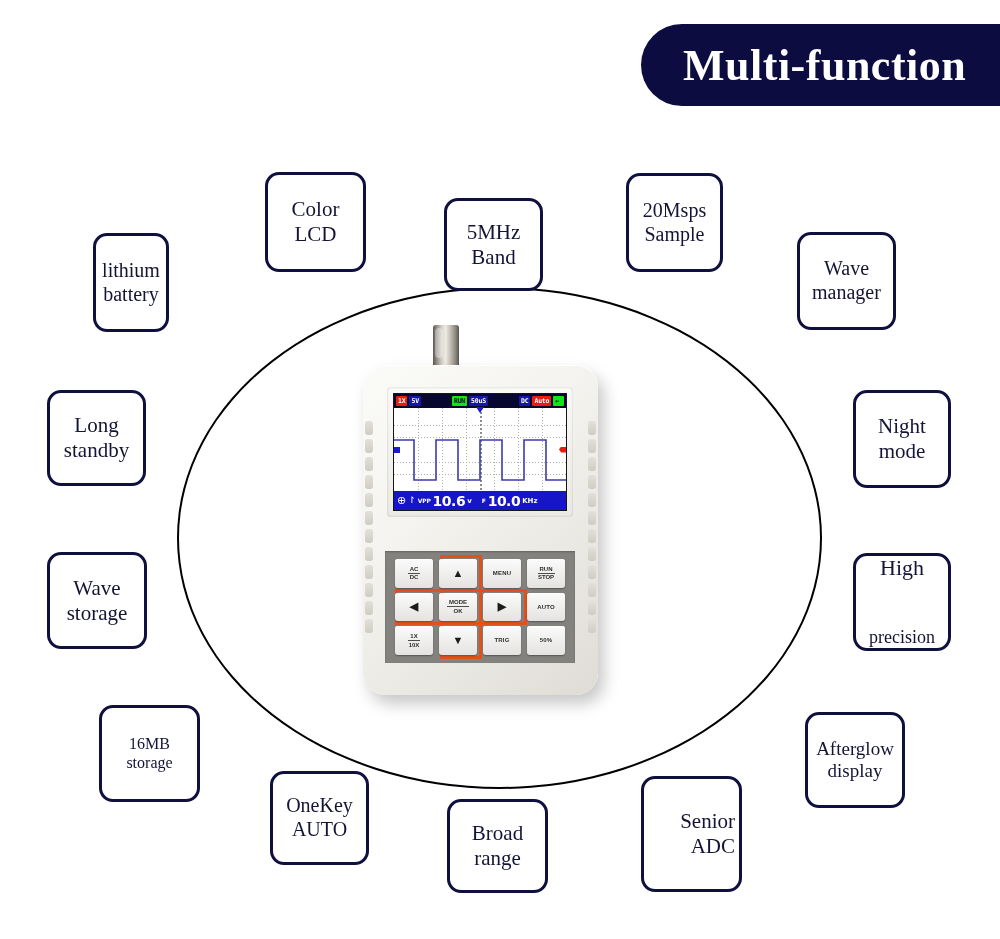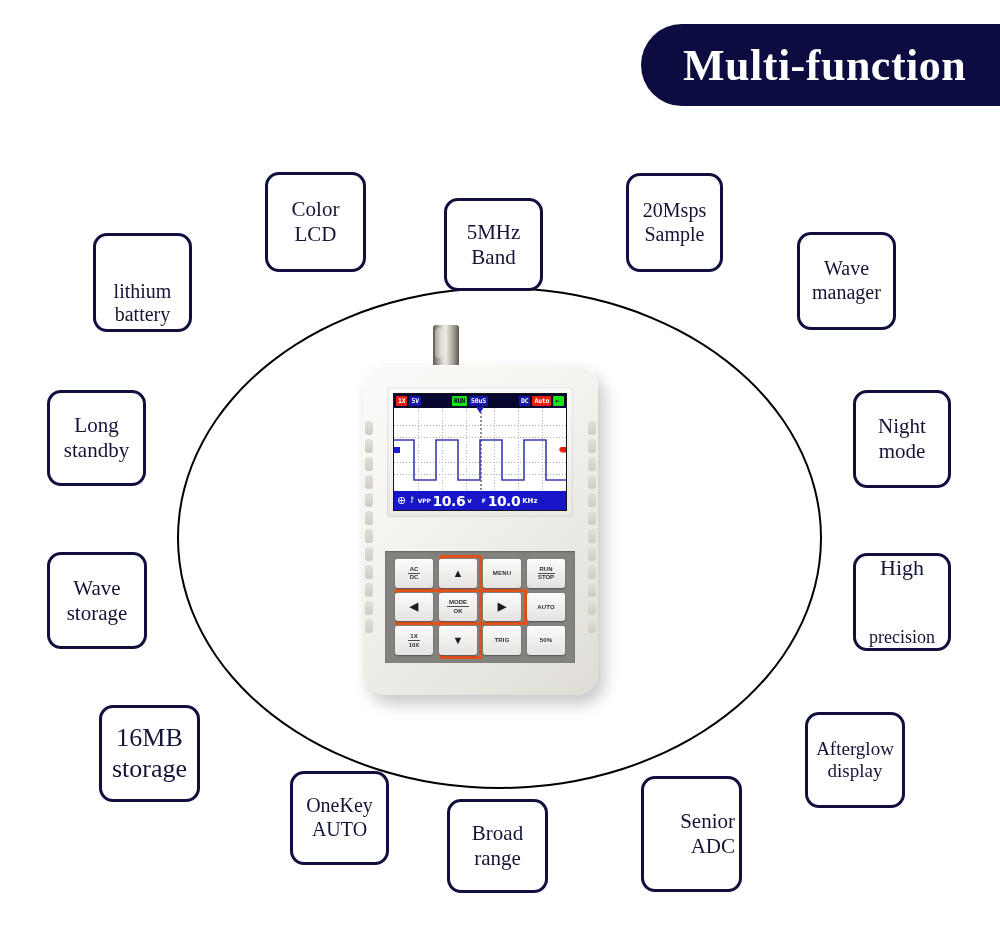--- a/index.html
+++ b/index.html
@@ -352,56 +352,56 @@
 <div class="feature-box" style="left:626px; top:173px; width:97px; height:99px; font-size:20px;">
   <span class="l1">20Msps</span>
   <span class="l2">Sample</span>
 </div>
 
 <div class="feature-box" style="left:797px; top:232px; width:99px; height:98px; font-size:20px;">
   <span class="l1">Wave</span>
   <span class="l2">manager</span>
 </div>
 
-<div class="feature-box" style="left:93px; top:233px; width:99px; height:99px; font-size:20px;justify-content:flex-end;">
+<div class="feature-box" style="left:93px; top:233px; width:76px; height:99px; font-size:20px;">
   <span class="l1">lithium</span>
   <span class="l2">battery</span>
 </div>
 
 <div class="feature-box" style="left:47px; top:390px; width:99px; height:96px; font-size:21px;">
   <span class="l1">Long</span>
   <span class="l2">standby</span>
 </div>
 
 <div class="feature-box" style="left:47px; top:552px; width:100px; height:97px; font-size:21px;">
   <span class="l1">Wave</span>
   <span class="l2">storage</span>
 </div>
 
-<div class="feature-box" style="left:99px; top:705px; width:101px; height:97px; font-size:26px;">
+<div class="feature-box" style="left:99px; top:705px; width:101px; height:97px; font-size:16px;">
   <span class="l1">16MB</span>
   <span class="l2">storage</span>
 </div>
 
 <div class="feature-box" style="left:853px; top:390px; width:98px; height:98px; font-size:21px;">
   <span class="l1">Night</span>
   <span class="l2">mode</span>
 </div>
 
 <div class="feature-box" style="left:853px; top:553px; width:98px; height:98px;gap:46px;">
   <span class="l1" style="font-size:22px;">High</span>
   <span class="l2" style="font-size:18px;">precision</span>
 </div>
 
 <div class="feature-box" style="left:805px; top:712px; width:100px; height:96px; font-size:19px;">
   <span class="l1">Afterglow</span>
   <span class="l2">display</span>
 </div>
 
-<div class="feature-box" style="left:270px; top:771px; width:99px; height:94px; font-size:20px;margin-left:20px;">
+<div class="feature-box" style="left:270px; top:771px; width:99px; height:94px; font-size:20px;">
   <span class="l1">OneKey</span>
   <span class="l2">AUTO</span>
 </div>
 
 <div class="feature-box" style="left:447px; top:799px; width:101px; height:94px; font-size:21px;">
   <span class="l1">Broad</span>
   <span class="l2">range</span>
 </div>
 
 <div class="feature-box" style="left:641px; top:776px; width:101px; height:116px; font-size:21px;align-items:flex-end;">

